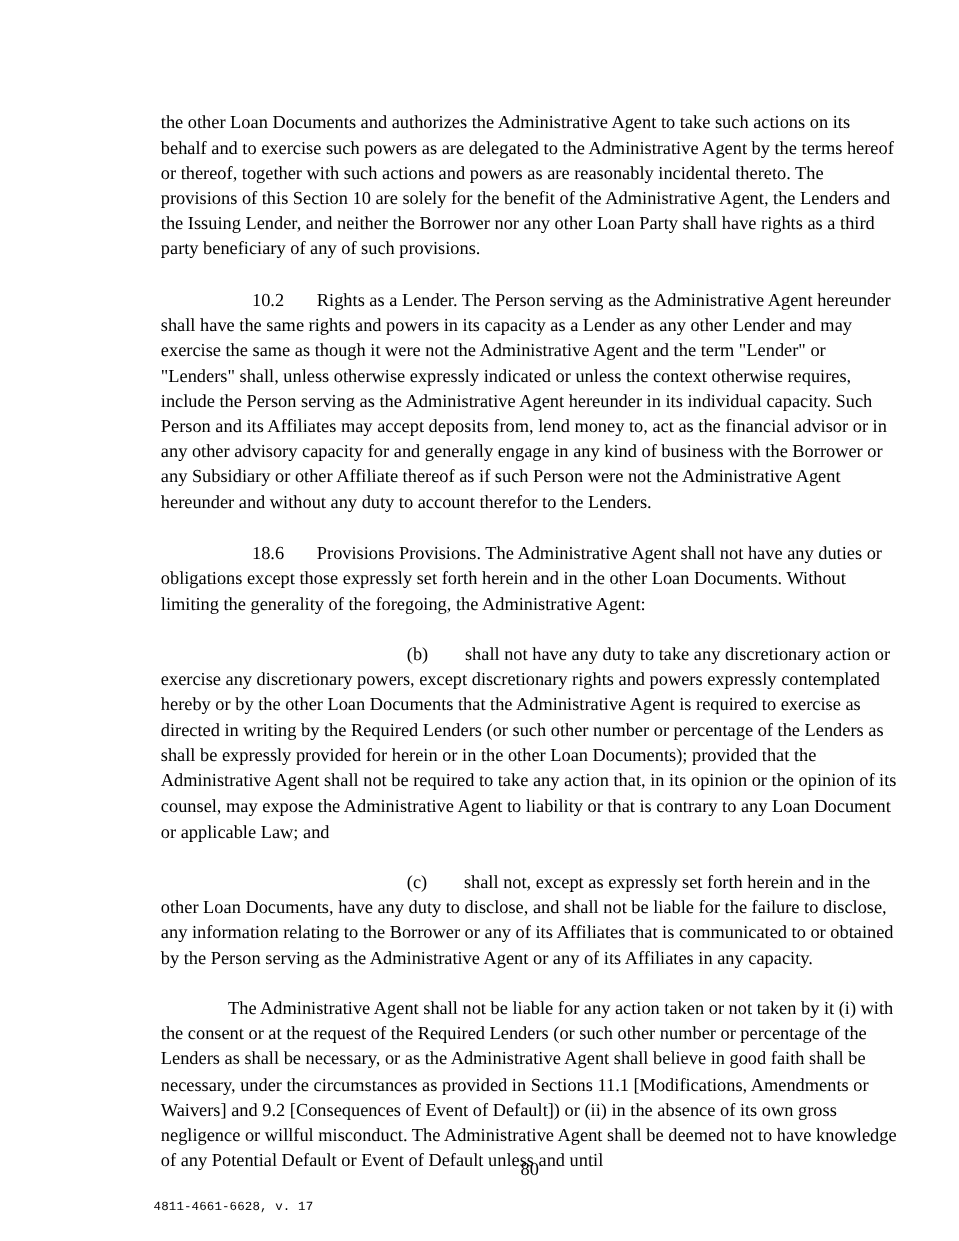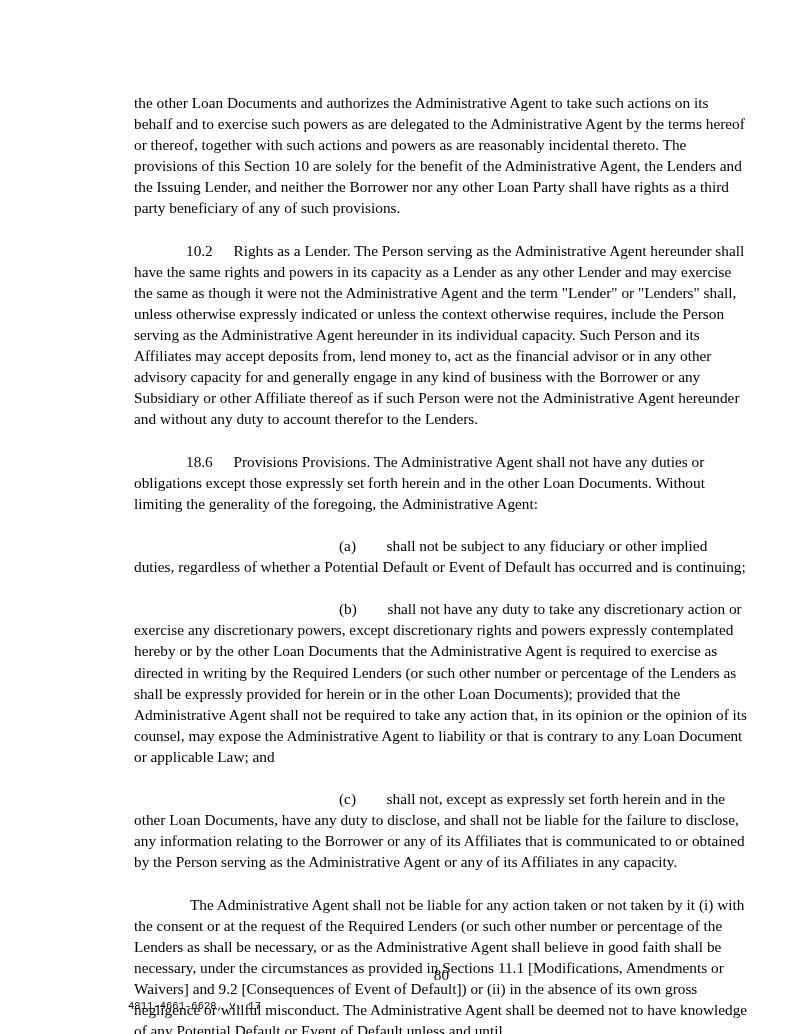--- a/index.html
+++ b/index.html
@@ -42,20 +42,21 @@
   p.indent-sub {
     text-indent: 205px;
   }
   p.indent-final {
     text-indent: 56px;
   }
   .u {
   }
   .sec-num {
     white-space: pre;
+    margin-left: 24px;
   }
   .gap-sm {
     white-space: pre;
   }
   .footer-ref {
     position: absolute;
     left: 86px;
     top: 1000px;
     font-family: Liberation Mono, monospace;
     font-size: 10.4px;
@@ -81,21 +82,20 @@
 <div class="page">
 
   <div class="body-area">
 
     <p class="para spacer-after">the other Loan Documents and authorizes the Administrative Agent to take such actions on its behalf and to exercise such powers as are delegated to the Administrative Agent by the terms hereof or thereof, together with such actions and powers as are reasonably incidental thereto.  The provisions of this Section 10 are solely for the benefit of the Administrative Agent, the Lenders and the Issuing Lender, and neither the Borrower nor any other Loan Party shall have rights as a third party beneficiary of any of such provisions.</p>
 
     <p class="para indent-sec spacer-after"><span class="sec-num">10.2</span><span class="gap-sm">	  </span><span class="u">Rights as a Lender.</span><span>  The Person serving as the Administrative Agent hereunder shall have the same rights and powers in its capacity as a Lender as any other Lender and may exercise the same as though it were not the Administrative Agent and the term "Lender" or "Lenders" shall, unless otherwise expressly indicated or unless the context otherwise requires, include the Person serving as the Administrative Agent hereunder in its individual capacity.  Such Person and its Affiliates may accept deposits from, lend money to, act as the financial advisor or in any other advisory capacity for and generally engage in any kind of business with the Borrower or any Subsidiary or other Affiliate thereof as if such Person were not the Administrative Agent hereunder and without any duty to account therefor to the Lenders.</span></p>
 
     <p class="para indent-sec spacer-after"><span class="sec-num">18.6</span><span class="gap-sm">	  </span><span class="u">Provisions Provisions.</span><span>  The Administrative Agent shall not have any duties or obligations except those expressly set forth herein and in the other Loan Documents.  Without limiting the generality of the foregoing, the Administrative Agent:</span></p>
 
-    <p class="para indent-sub spacer-after"><span>(a)</span><span class="gap-sm">&nbsp;&nbsp;&nbsp;&nbsp;&nbsp;&nbsp;&nbsp;&nbsp;</span><span>shall not be subject to any fiduciary or other implied duties, regardless of whether a Potential Default or Event of Default has occurred and is continuing;</span></p>
 
     <p class="para indent-sub spacer-after"><span>(b)</span><span class="gap-sm">&nbsp;&nbsp;&nbsp;&nbsp;&nbsp;&nbsp;&nbsp;&nbsp;</span><span>shall not have any duty to take any discretionary action or exercise any discretionary powers, except discretionary rights and powers expressly contemplated hereby or by the other Loan Documents that the Administrative Agent is required to exercise as directed in writing by the Required Lenders (or such other number or percentage of the Lenders as shall be expressly provided for herein or in the other Loan Documents); </span><span class="u">provided</span><span> that the Administrative Agent shall not be required to take any action that, in its opinion or the opinion of its counsel, may expose the Administrative Agent to liability or that is contrary to any Loan Document or applicable Law; and</span></p>
 
     <p class="para indent-sub spacer-after"><span>(c)</span><span class="gap-sm">&nbsp;&nbsp;&nbsp;&nbsp;&nbsp;&nbsp;&nbsp;&nbsp;</span><span>shall not, except as expressly set forth herein and in the other Loan Documents, have any duty to disclose, and shall not be liable for the failure to disclose, any information relating to the Borrower or any of its Affiliates that is communicated to or obtained by the Person serving as the Administrative Agent or any of its Affiliates in any capacity.</span></p>
 
     <p class="para indent-final">The Administrative Agent shall not be liable for any action taken or not taken by it (i) with the consent or at the request of the Required Lenders (or such other number or percentage of the Lenders as shall be necessary, or as the Administrative Agent shall believe in good faith shall be necessary, under the circumstances as provided in Sections 11.1 [Modifications, Amendments or Waivers] and 9.2 [Consequences of Event of Default]) or (ii) in the absence of its own gross negligence or willful misconduct.  The Administrative Agent shall be deemed not to have knowledge of any Potential Default or Event of Default unless and until</p>
 
   </div>
 
   <div class="page-number">80</div>

